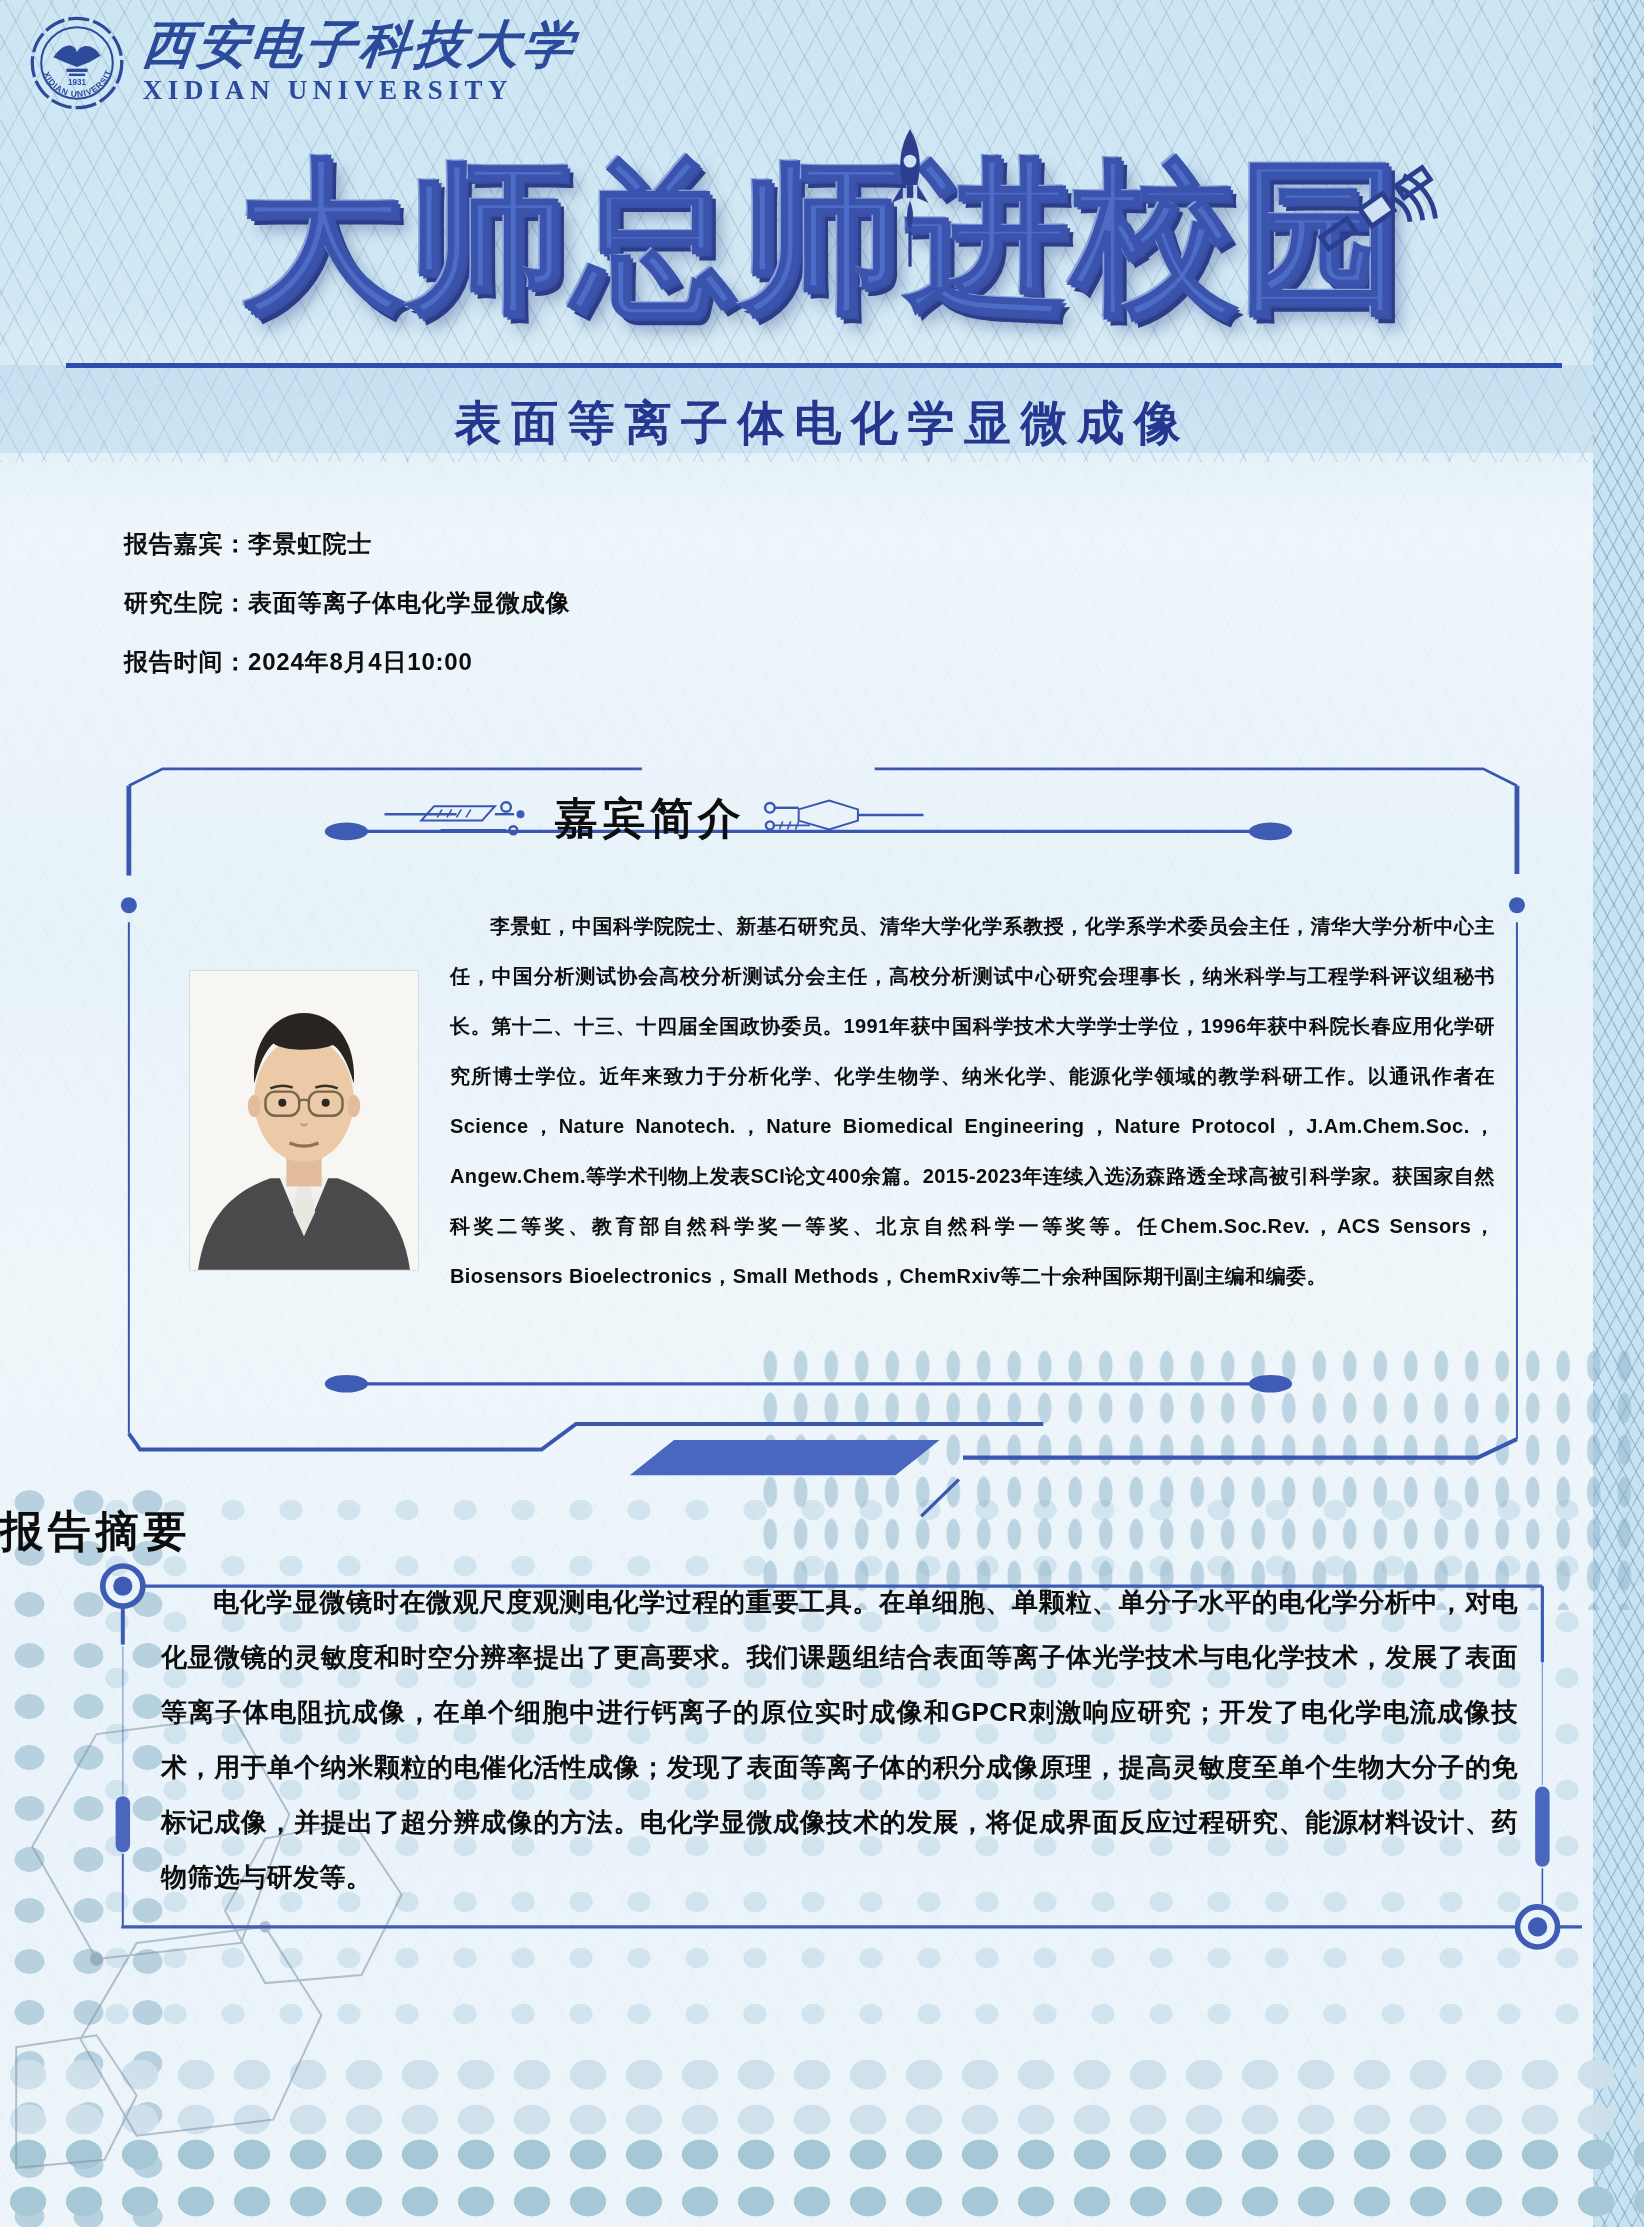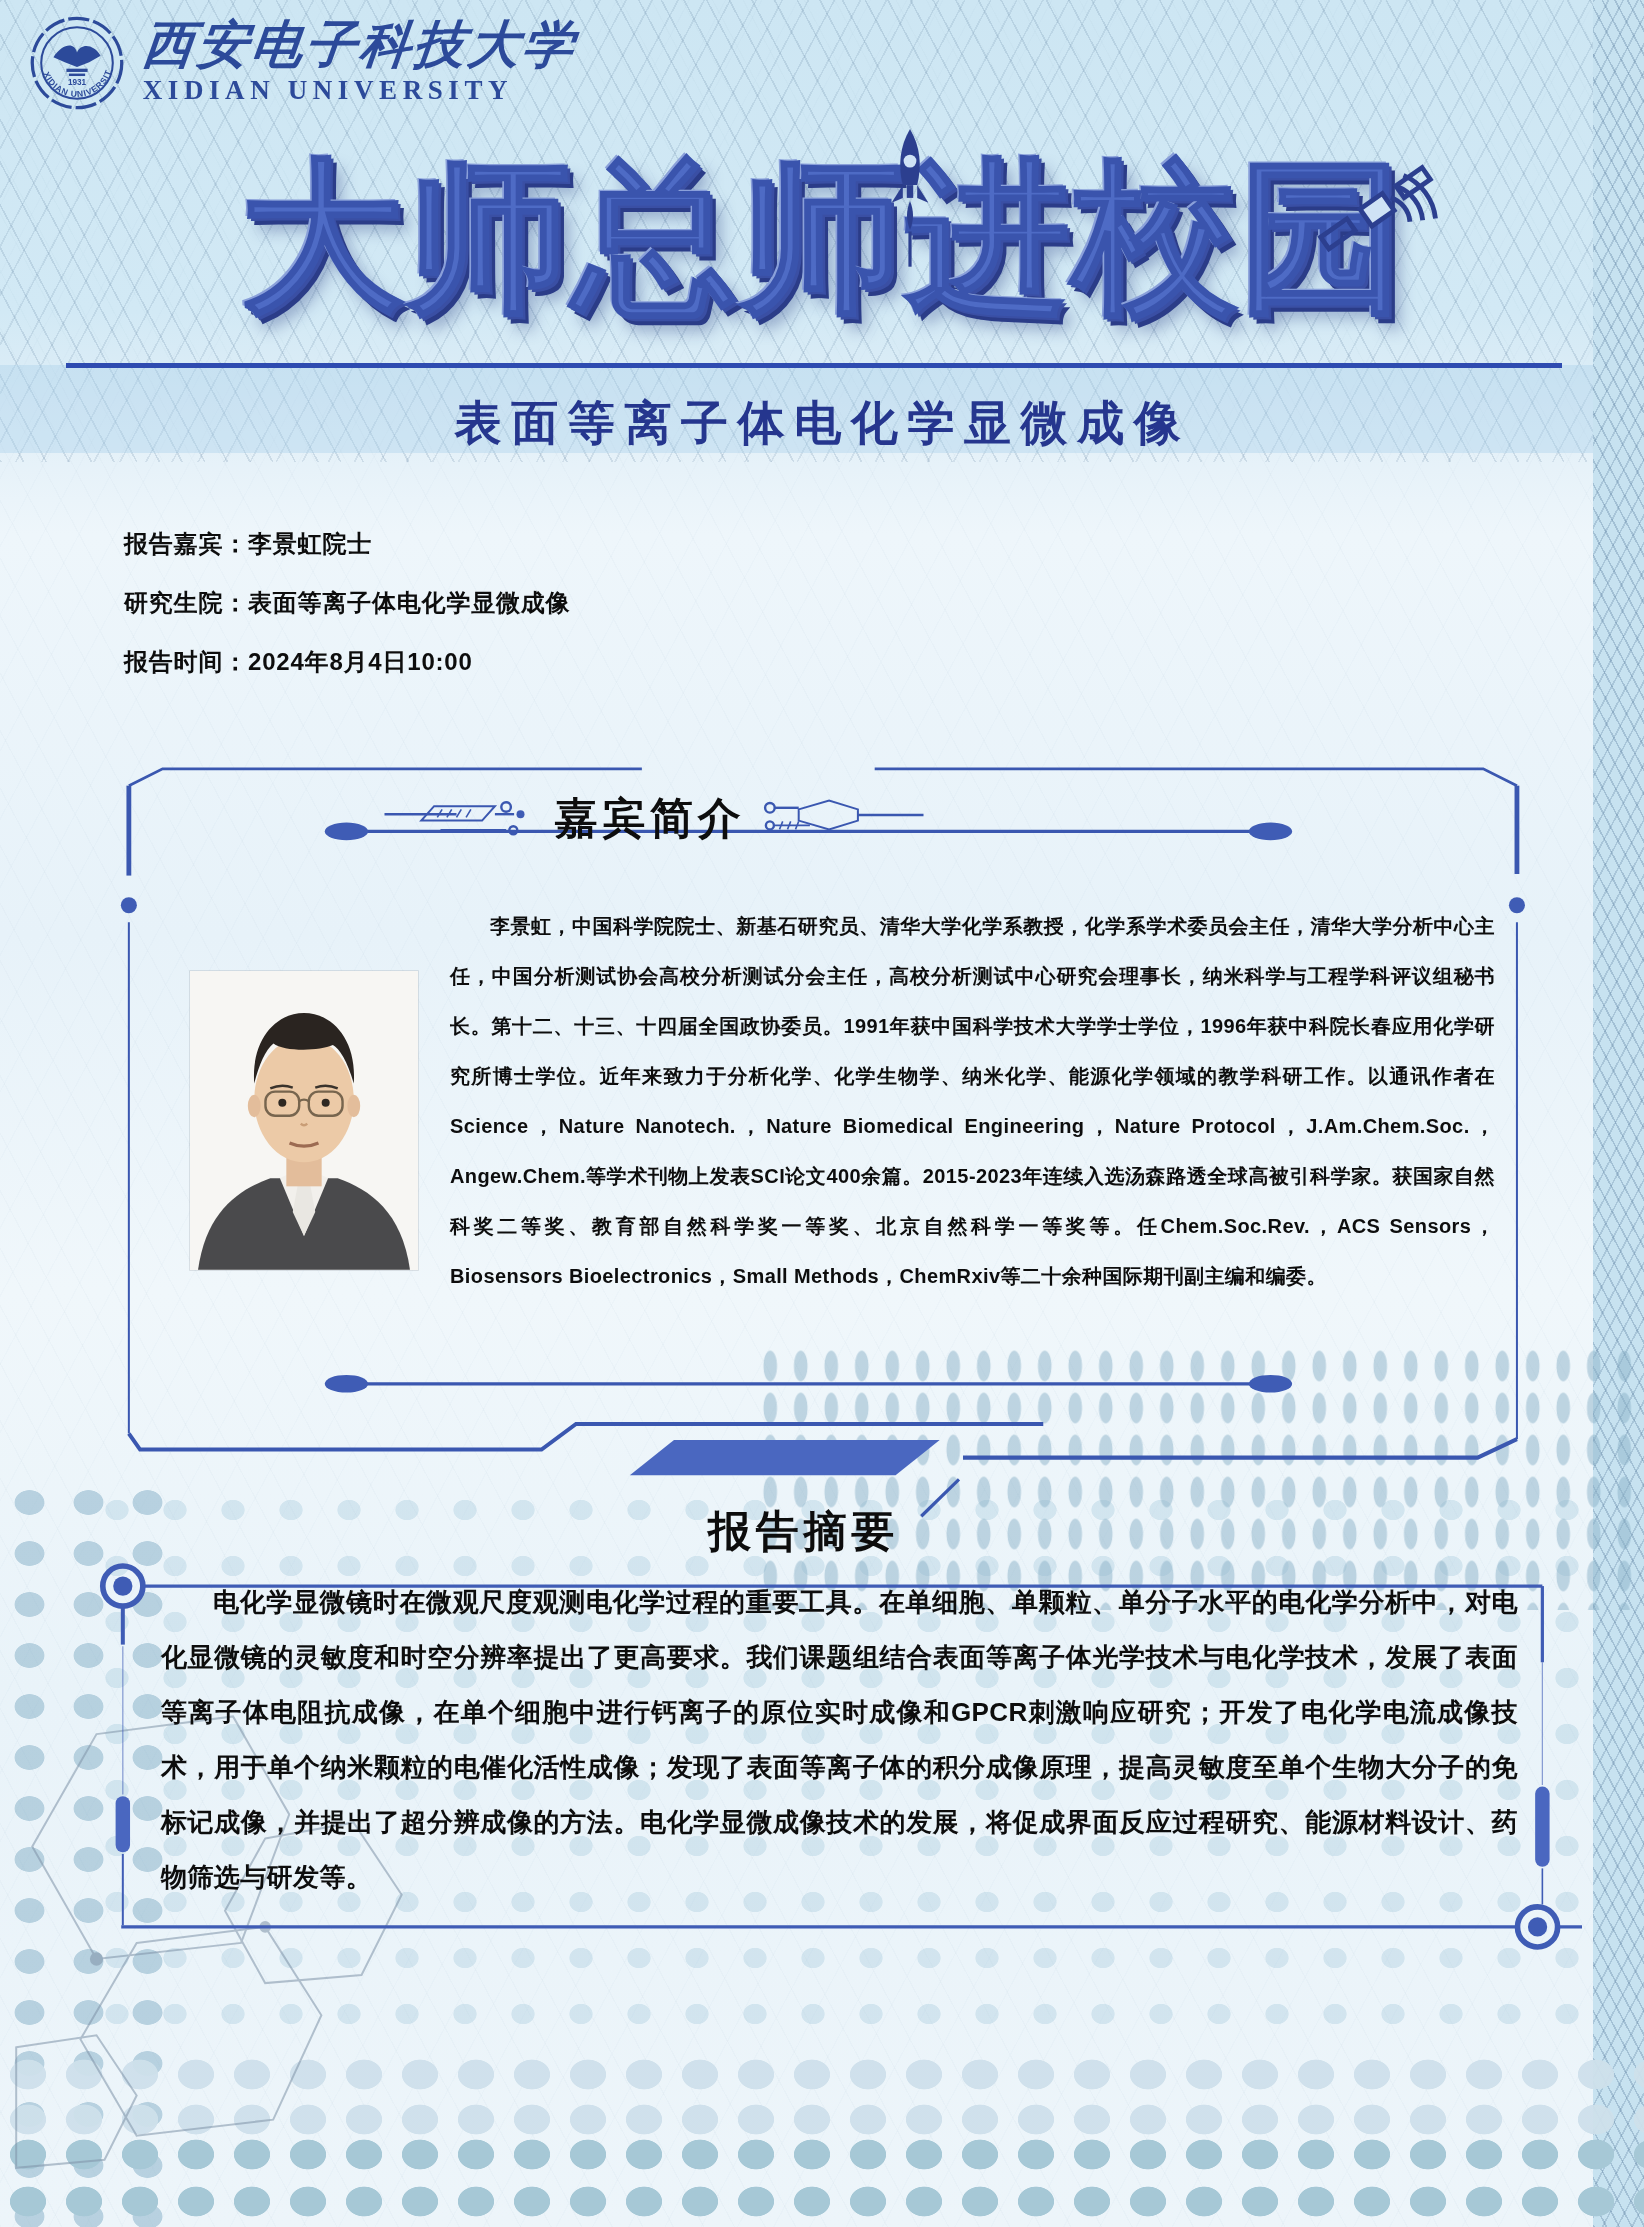--- a/index.html
+++ b/index.html
@@ -55,21 +55,21 @@
   .subtitle{position:absolute;left:0;top:392px;width:1645px;text-align:center;
     font-family:"Liberation Serif","DejaVu Serif",serif;font-weight:900;font-size:47px;
     letter-spacing:9.6px;color:#25368e;}
   
   .info{position:absolute;left:124px;top:514px;width:1204px;}
   .info-row{height:59px;display:flex;align-items:center;font-size:24px;font-weight:800;letter-spacing:0.8px;}
   .info-label{white-space:pre;}
   
   .guest-title-wrap{position:absolute;left:0;top:743px;width:1308px;display:flex;align-items:center;justify-content:center;gap:17px;margin-top:47px;}
   .section-title{font-size:43px;font-weight:900;letter-spacing:4.8px;color:#0d0d0d;}
-  .abstract-title{position:absolute;left:12px;top:1503px;width:1583px;text-align:center;}
+  .abstract-title{position:absolute;left:0;top:1503px;width:1583px;text-align:left;}
   
   .photo{position:absolute;left:190px;top:971px;width:228px;height:299px;background:#f7f6f3;box-shadow:0 0 0 0.8px rgba(120,130,140,.25);}
   .bio-text{position:absolute;left:450px;top:901px;width:1045px;font-size:20px;font-weight:700;
     line-height:50px;text-align:justify;text-indent:2em;letter-spacing:0.4px;}
   
   .abstract-text{position:absolute;left:161px;top:1575px;width:1357px;font-size:26px;font-weight:700;
     line-height:55px;text-align:justify;text-indent:2em;letter-spacing:0.4px;}
   
   .footer{position:absolute;left:0;top:1971px;width:1645px;text-align:center;font-weight:800;font-size:30px;line-height:48px;}
   .footer-line3{margin-top:11.2px;}

